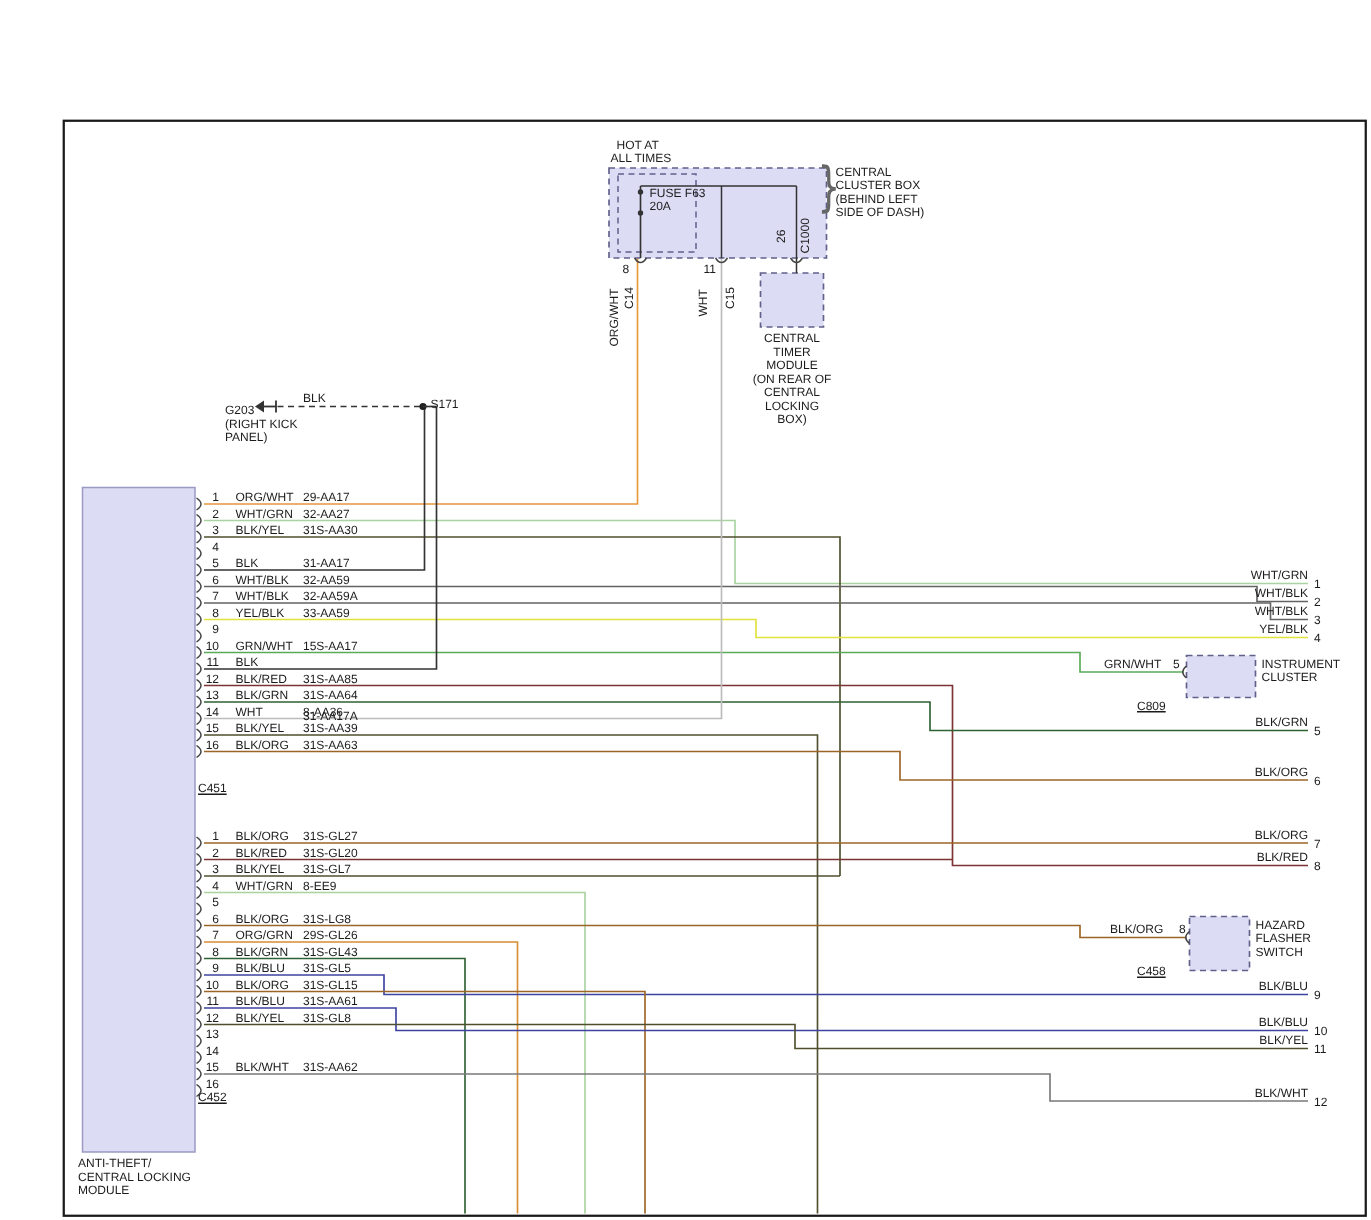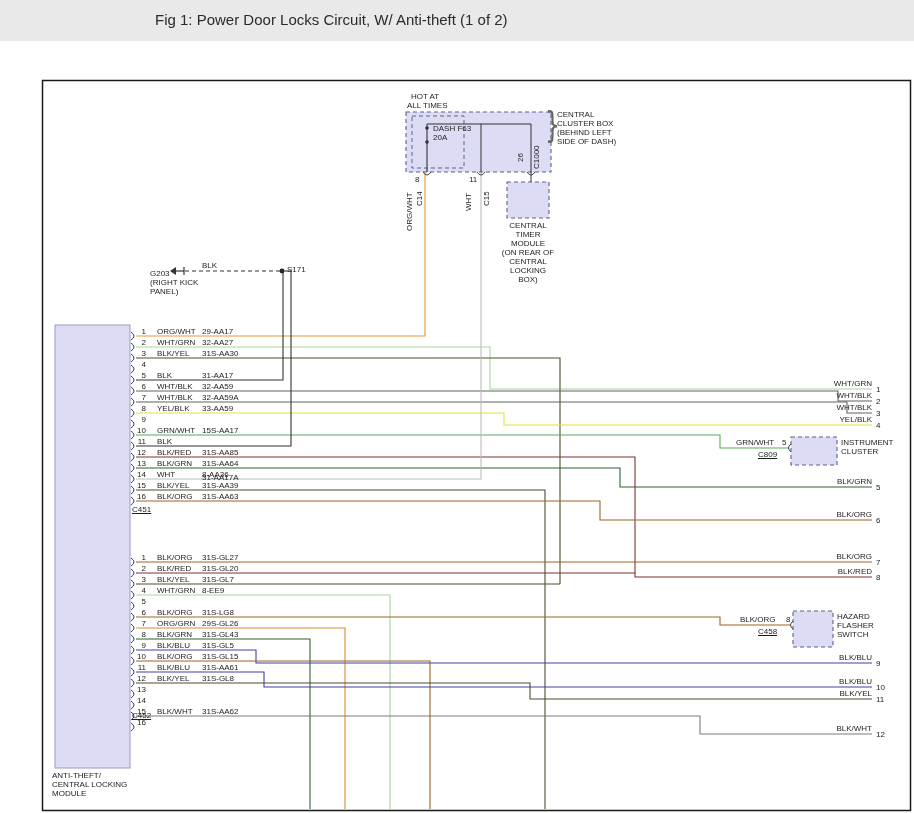--- a/index.html
+++ b/index.html
@@ -4,35 +4,32 @@
 <style>
   html,body{margin:0;padding:0;background:#fff;}
   #stage{position:relative;width:914px;height:813px;overflow:hidden;background:#fff;
          font-family:"Liberation Sans",sans-serif;}
   .header{position:absolute;left:0;top:0;width:914px;height:41px;background:#e9e9e9;}
   .title{position:absolute;left:155px;top:11px;font-size:15px;color:#2b2b2b;white-space:nowrap;}
   .lbl{position:absolute;font-size:8px;line-height:9px;color:#1c1c1c;white-space:nowrap;}
   .vlbl{position:absolute;font-size:8px;line-height:8px;color:#1c1c1c;white-space:nowrap;
         transform:rotate(-90deg);transform-origin:0 0;}
   .num{width:12px;text-align:right;}
-  .u{text-decoration:underline;}
+  .u{text-decoration:underline;margin-top:16px;}
   .block{position:absolute;font-size:8px;line-height:9px;color:#1c1c1c;white-space:nowrap;}
   .block.center{text-align:center;}
   .brace{position:absolute;font-size:34px;line-height:34px;color:#666;font-family:"DejaVu Sans",sans-serif;
          transform:scale(0.7,1.05);transform-origin:0 0;}
   svg{position:absolute;left:0;top:0;}
 </style>
 </head>
 <body>
 
 <div id="stage">
 
-  <div class="header">
-    <div class="title">Fig 1: Power Door Locks Circuit, W/ Anti-theft (1 of 2)</div>
-  </div>
 
   <svg id="diagram-svg" width="914" height="813">
 
     <rect x="42.5" y="80.5" width="868" height="730" fill="none" stroke="#1a1a1a" stroke-width="1.5"></rect>
 
     <rect x="55" y="325" width="75" height="443" fill="#dcdcf5" stroke="#9a9ac4" stroke-width="1"></rect>
 
     <g id="wires-g">
         <polyline points="136,336 425,336 425,172" fill="none" stroke="#e8973b" stroke-width="1.1"></polyline>
         <polyline points="136,347 490,347 490,389 872,389" fill="none" stroke="#a9d4a0" stroke-width="1.1"></polyline>
@@ -121,21 +118,21 @@
         <path d="M131,679 Q137,683 131,687" fill="none" stroke="#444" stroke-width="1"></path>
         <path d="M131,690 Q137,694 131,698" fill="none" stroke="#444" stroke-width="1"></path>
         <path d="M131,701 Q137,705 131,709" fill="none" stroke="#444" stroke-width="1"></path>
         <path d="M131,712 Q137,716 131,720" fill="none" stroke="#444" stroke-width="1"></path>
         <path d="M131,723 Q137,727 131,731" fill="none" stroke="#444" stroke-width="1"></path>
       </g>
   </svg>
 
   <div class="lbl" style="left:411px;top:92px">HOT AT</div>
   <div class="lbl" style="left:407px;top:101px">ALL TIMES</div>
-  <div class="lbl" style="left:433px;top:124px">DASH F63</div>
+  <div class="lbl" style="left:433px;top:124px">FUSE F63</div>
   <div class="lbl" style="left:433px;top:133px">20A</div>
   <div class="brace" style="left:545px;top:107px">}</div>
   <div class="block" style="left:557px;top:110px">
     <div>CENTRAL</div>
     <div>CLUSTER BOX</div>
     <div>(BEHIND LEFT</div>
     <div>SIDE OF DASH)</div>
   </div>
 
   <div class="vlbl" style="left:406px;top:231px">ORG/WHT</div>

